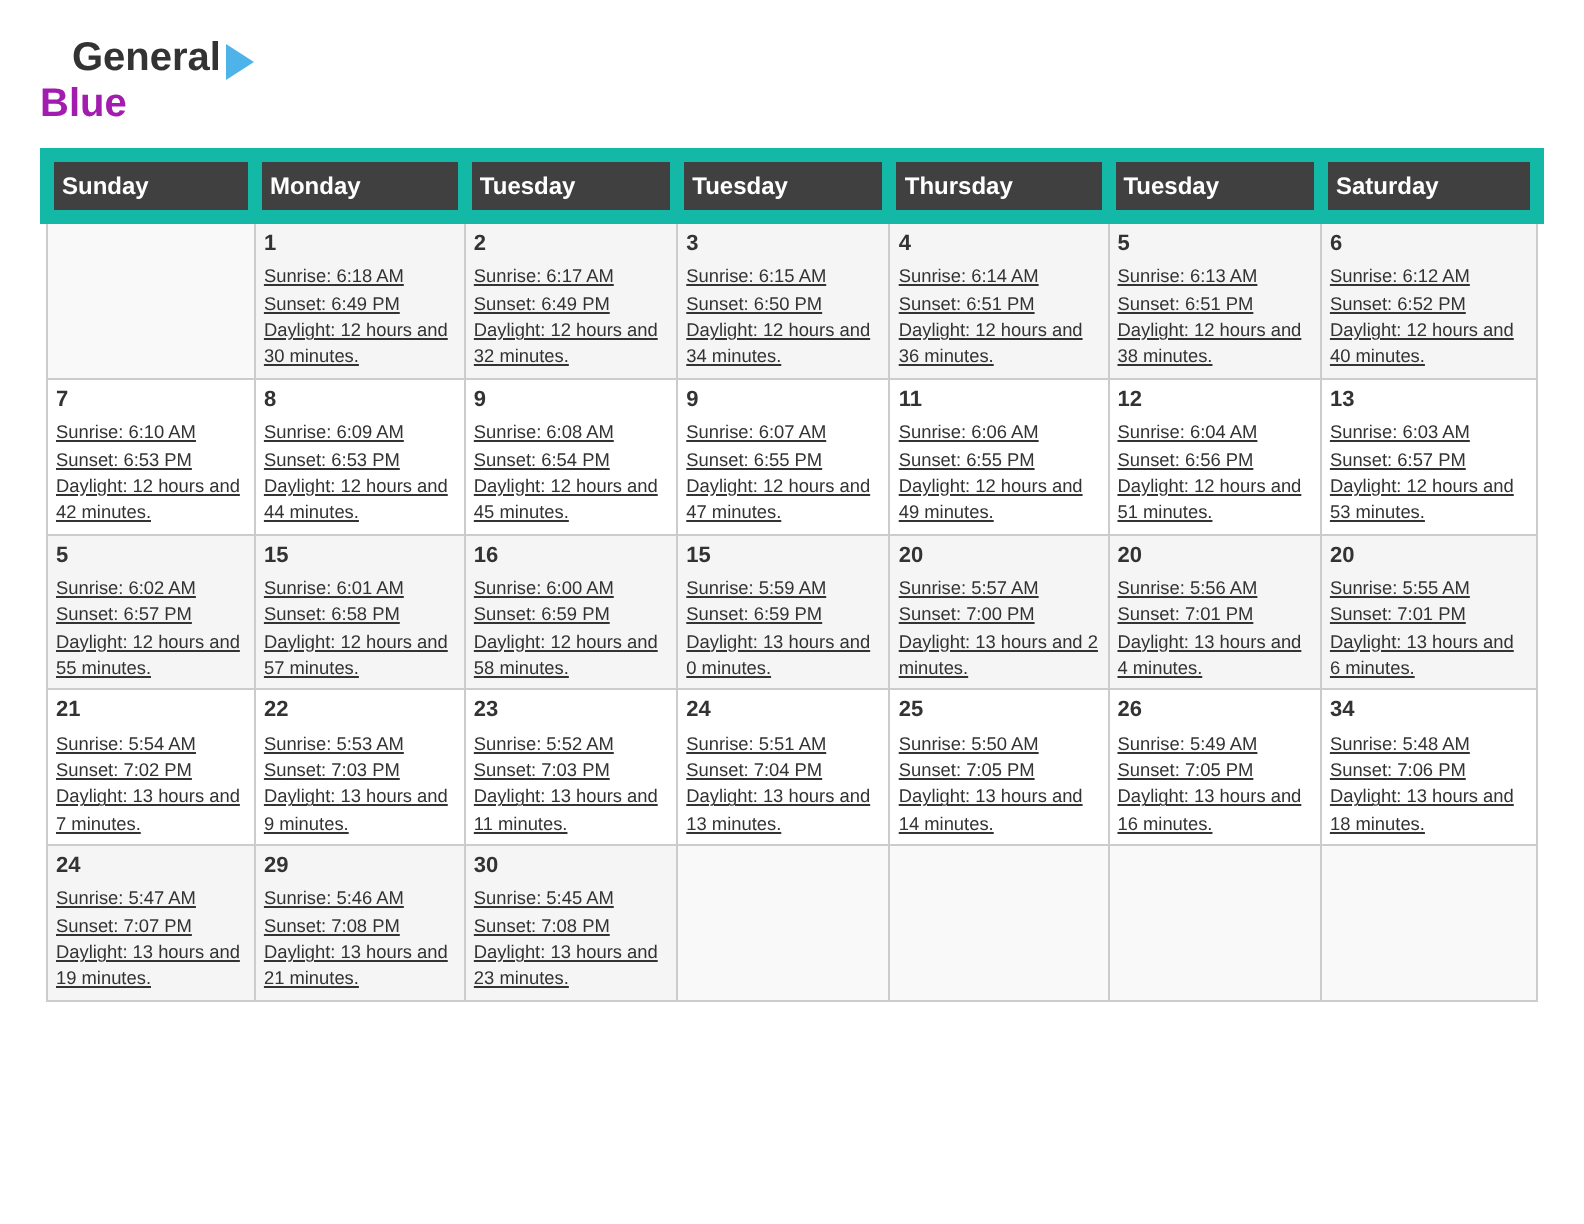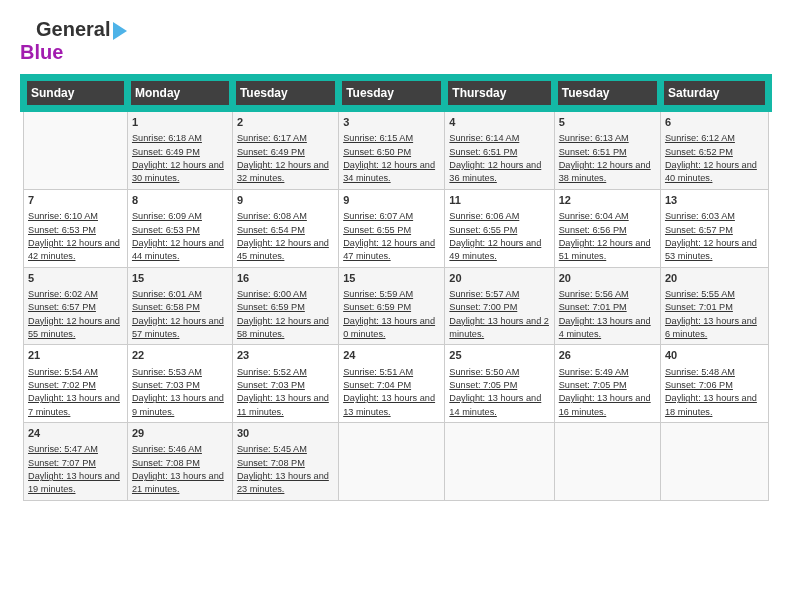--- a/index.html
+++ b/index.html
@@ -226,21 +226,21 @@
           </td>
           <td>
             <span class="day-num">25</span>
             <div class="cell-content">Sunrise: 5:50 AM<br>Sunset: 7:05 PM<br>Daylight: 13 hours and 14 minutes.</div>
           </td>
           <td>
             <span class="day-num">26</span>
             <div class="cell-content">Sunrise: 5:49 AM<br>Sunset: 7:05 PM<br>Daylight: 13 hours and 16 minutes.</div>
           </td>
           <td>
-            <span class="day-num">40</span>
+            <span class="day-num">34</span>
             <div class="cell-content">Sunrise: 5:48 AM<br>Sunset: 7:06 PM<br>Daylight: 13 hours and 18 minutes.</div>
           </td>
         </tr>
         <tr>
           <td>
             <span class="day-num">24</span>
             <div class="cell-content">Sunrise: 5:47 AM<br>Sunset: 7:07 PM<br>Daylight: 13 hours and 19 minutes.</div>
           </td>
           <td>
             <span class="day-num">29</span>

